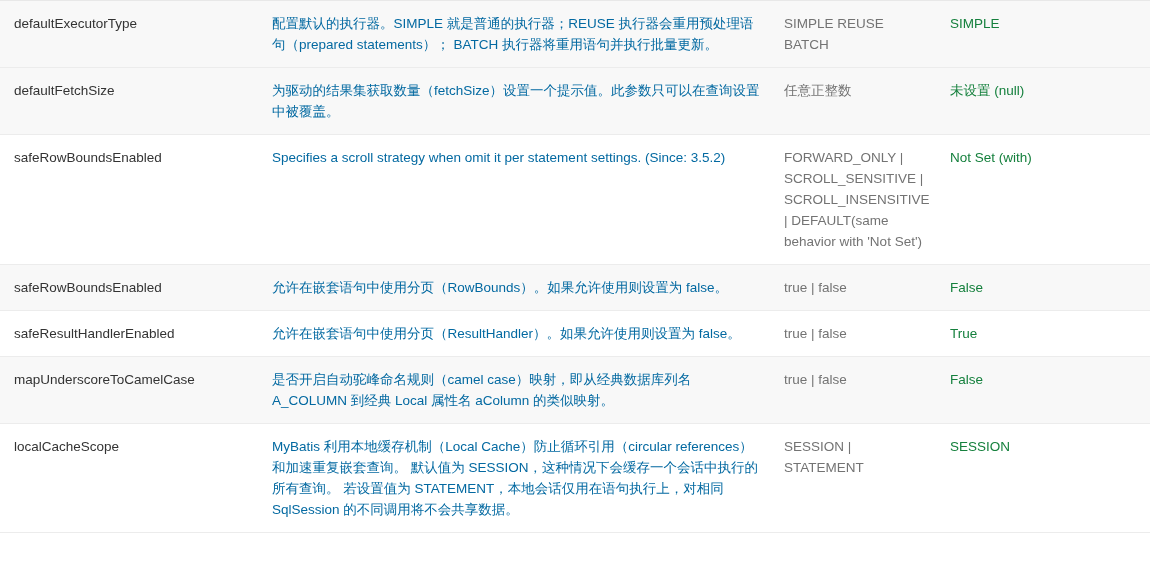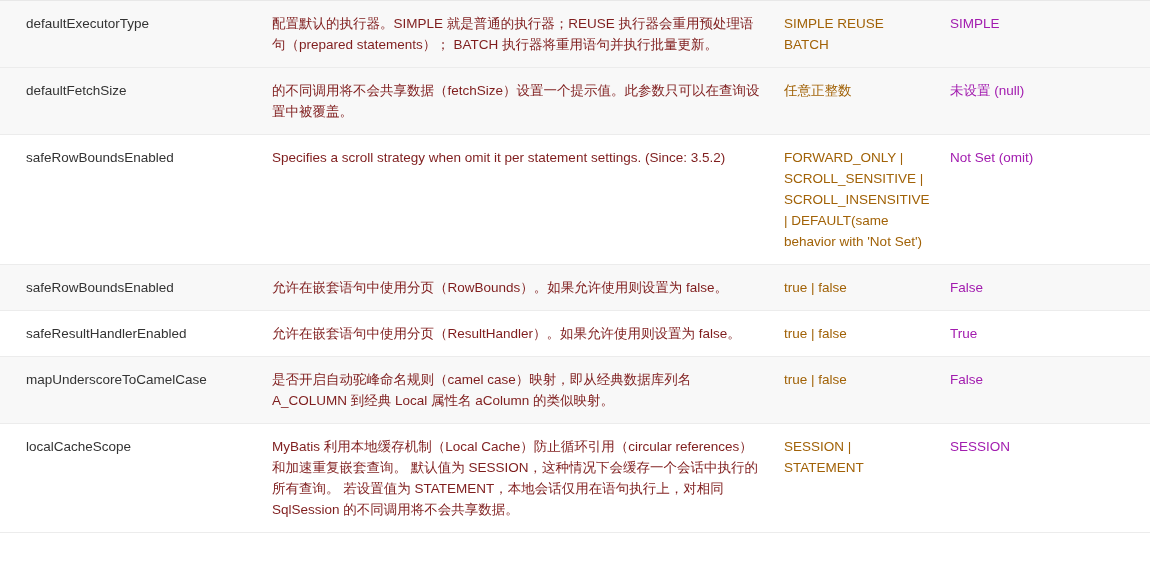--- a/index.html
+++ b/index.html
@@ -36,35 +36,35 @@
     background: #ffffff;
   }
   .doc-table td {
     vertical-align: top;
     padding: 12px 14px 12px 14px;
     font-size: 13.5px;
     line-height: 21px;
     border-bottom: 1px solid #ececec;
   }
   .doc-table td.cell-name {
-    padding-left: 26px;
+    padding-left: 14px;
     color: #333333;
     white-space: nowrap;
   }
   .doc-table td.cell-desc {
     padding-left: 0px;
-    color: #7f1d1d;
+    color: #0369a1;
   }
   .doc-table td.cell-valid {
     padding-left: 6px;
-    color: #a16207;
+    color: #737373;
   }
   .doc-table td.cell-default {
     padding-left: 6px;
-    color: #a21caf;
+    color: #15803d;
   }
 </style>
 </head>
 <body>
 
 <table class="doc-table">
   <colgroup>
     <col class="c-name">
       <col class="c-desc">
       <col class="c-valid">
@@ -72,29 +72,29 @@
   </colgroup>
   <tbody>
       <tr class="alt" style="height: 63px;">
         <td class="cell-name">defaultExecutorType</td>
         <td class="cell-desc">配置默认的执行器。SIMPLE 就是普通的执行器；REUSE 执行器会重用预处理语句（prepared statements）； BATCH 执行器将重用语句并执行批量更新。</td>
         <td class="cell-valid">SIMPLE REUSE BATCH</td>
         <td class="cell-default">SIMPLE</td>
       </tr>
       <tr class="alt" style="height: 57px;">
         <td class="cell-name">defaultFetchSize</td>
-        <td class="cell-desc">的不同调用将不会共享数据（fetchSize）设置一个提示值。此参数只可以在查询设置中被覆盖。</td>
+        <td class="cell-desc">为驱动的结果集获取数量（fetchSize）设置一个提示值。此参数只可以在查询设置中被覆盖。</td>
         <td class="cell-valid">任意正整数</td>
         <td class="cell-default">未设置 (null)</td>
       </tr>
       <tr class="plain" style="height: 117px;">
         <td class="cell-name">safeRowBoundsEnabled</td>
         <td class="cell-desc">Specifies a scroll strategy when omit it per statement settings. (Since: 3.5.2)</td>
         <td class="cell-valid">FORWARD_ONLY | SCROLL_SENSITIVE | SCROLL_INSENSITIVE | DEFAULT(same behavior with 'Not Set')</td>
-        <td class="cell-default">Not Set (omit)</td>
+        <td class="cell-default">Not Set (with)</td>
       </tr>
       <tr class="alt" style="height: 36px; margin-top: 44px;">
         <td class="cell-name">safeRowBoundsEnabled</td>
         <td class="cell-desc">允许在嵌套语句中使用分页（RowBounds）。如果允许使用则设置为 false。</td>
         <td class="cell-valid">true | false</td>
         <td class="cell-default">False</td>
       </tr>
       <tr class="plain" style="height: 37px;">
         <td class="cell-name">safeResultHandlerEnabled</td>
         <td class="cell-desc">允许在嵌套语句中使用分页（ResultHandler）。如果允许使用则设置为 false。</td>

